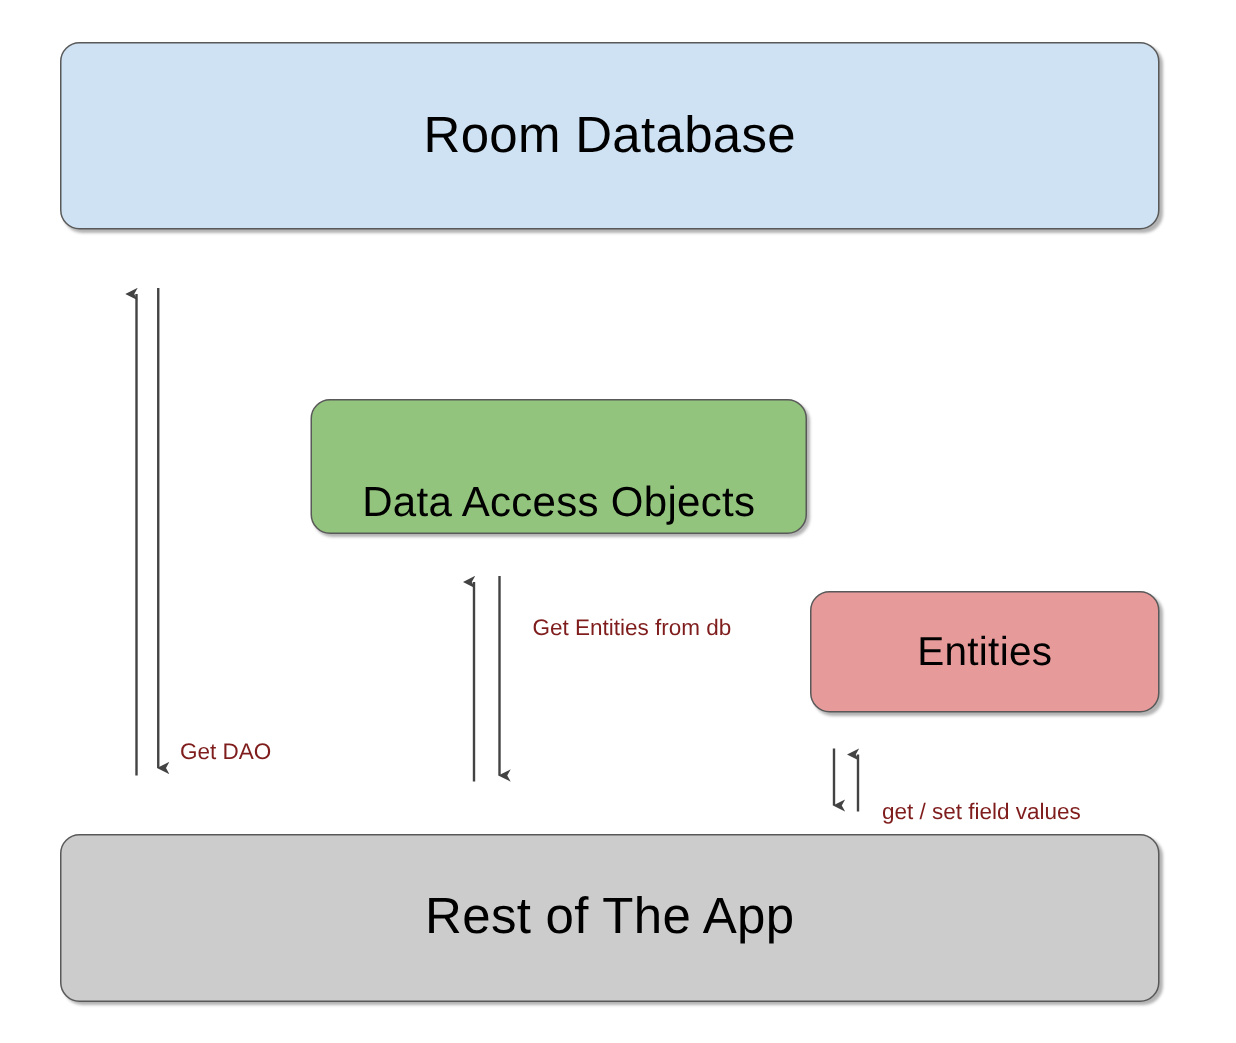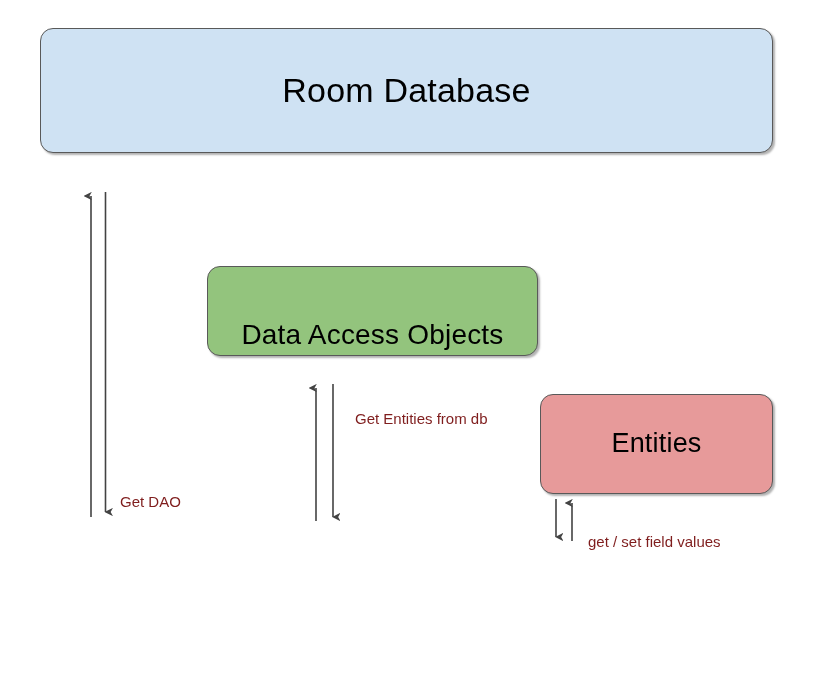--- a/index.html
+++ b/index.html
@@ -62,21 +62,21 @@
     background: #93C47D;
     border-radius: 13px;
   }
   #node-dao .node-label { font-size: 28px; margin-top: 48px; }
 
   
   #node-entities {
     left: 540px;
     top: 394px;
     width: 233px;
-    height: 100px;
+    height: 81px;
     background: #E79A9A;
     border-radius: 13px;
   }
   #node-entities .node-label { font-size: 27px; }
 
   
   #node-rest-of-app {
     left: 40px;
     top: 556px;
     width: 733px;
@@ -150,20 +150,23 @@
   </div>
 
   <div class="node" id="node-dao" style="background: rgb(147, 196, 125); border-color: rgb(89, 89, 89);">
     <span class="node-label">Data Access Objects</span>
   </div>
 
   <div class="node" id="node-entities" style="background: rgb(231, 154, 154); border-color: rgb(89, 89, 89);">
     <span class="node-label">Entities</span>
   </div>
 
+  <div class="node" id="node-rest-of-app" style="background: rgb(204, 204, 204); border-color: rgb(89, 89, 89);">
+    <span class="node-label">Rest of The App</span>
+  </div>
 
   <div class="edge-label" id="label-get-dao">Get DAO</div>
 
   <div class="edge-label" id="label-get-entities">Get Entities from db</div>
 
 
   <div class="edge-label" id="label-get-set">get / set field values</div>
 
 </div>
 

